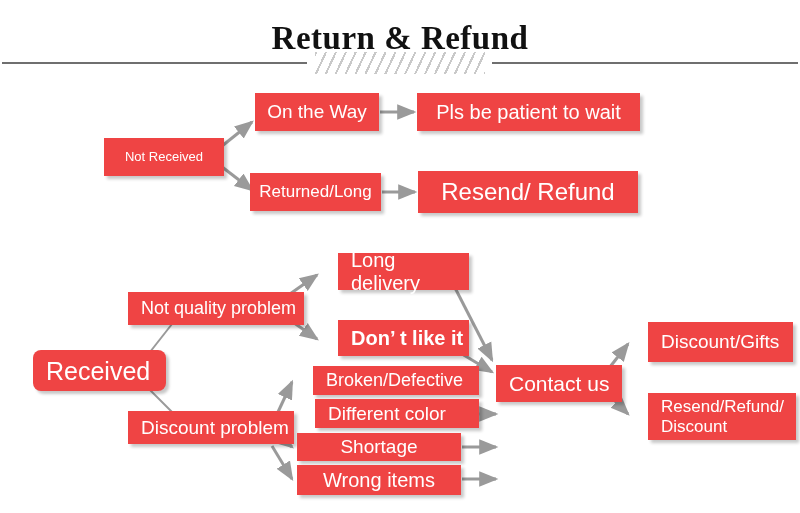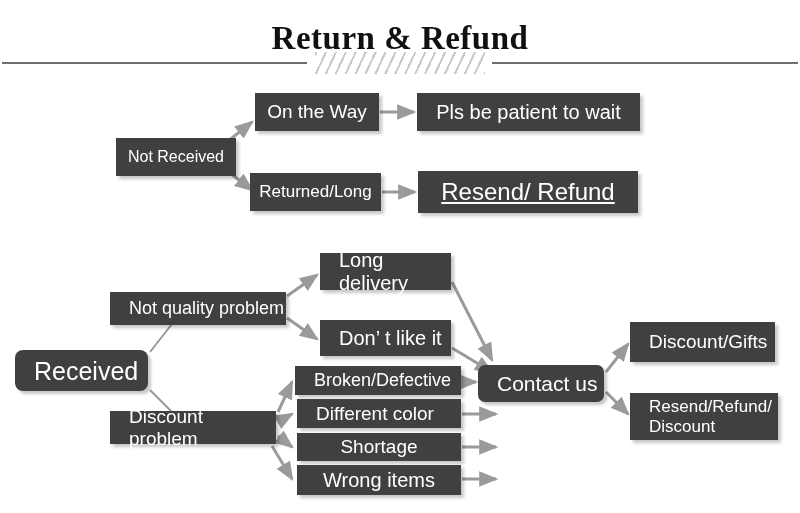--- a/index.html
+++ b/index.html
@@ -48,31 +48,31 @@
     background-image: repeating-linear-gradient(
       115deg,
       #c9c9c9 0px, #c9c9c9 2px,
       #ffffff 2px, #ffffff 9px
     );
   }
 
   
   .box {
     position: absolute;
-    background: #404040;
+    background: #ef4444;
     color: #ffffff;
     box-shadow: 3px 3px 3px rgba(0,0,0,0.22);
     display: flex;
     align-items: center;
     box-sizing: border-box;
     line-height: 1.12;
     white-space: pre-line;
   }
   .box.center { justify-content: center; }
-  .box.left   { justify-content: flex-start; padding-left: 19px; }
+  .box.left   { justify-content: flex-start; padding-left: 13px; margin-left: 18px; }
 
   
   #links {
     position: absolute;
     left: 0;
     top: 0;
     width: 800px;
     height: 513px;
     pointer-events: none;
   }
@@ -123,48 +123,48 @@
       <path d="M462,382 L476,382" marker-end="url(#ah)"></path>
       <path d="M462,414 L496,414" marker-end="url(#ah)"></path>
       <path d="M462,447 L496,447" marker-end="url(#ah)"></path>
       <path d="M462,479 L496,479" marker-end="url(#ah)"></path>
 
       <path d="M606,372 L628,344" marker-end="url(#ah)"></path>
       <path d="M606,392 L628,414" marker-end="url(#ah)"></path>
     </g>
   </svg>
 
-  <div class="box center" style="left:116px; top:138px; width:120px; height:38px; font-size:16px;">Not Received</div>
+  <div class="box center" style="left:104px; top:138px; width:120px; height:38px; font-size:13px;">Not Received</div>
 
   <div class="box center" style="left:255px; top:93px; width:124px; height:38px; font-size:19px;">On the Way</div>
 
   <div class="box center" style="left:417px; top:93px; width:223px; height:38px; font-size:20px;">Pls be patient to wait</div>
 
   <div class="box center" style="left:250px; top:173px; width:131px; height:38px; font-size:17px;">Returned/Long</div>
 
-  <div class="box center" style="left:418px; top:171px; width:220px; height:42px; font-size:24px;text-decoration:underline;">Resend/ Refund</div>
+  <div class="box center" style="left:418px; top:171px; width:220px; height:42px; font-size:24px;">Resend/ Refund</div>
 
   <div class="box left" style="left:15px; top:350px; width:133px; height:41px; font-size:25px;border-radius:8px;">Received</div>
 
   <div class="box left" style="left:110px; top:292px; width:176px; height:33px; font-size:18px;">Not quality problem</div>
 
   <div class="box left" style="left:110px; top:411px; width:166px; height:33px; font-size:19px;">Discount problem</div>
 
   <div class="box left" style="left:320px; top:253px; width:131px; height:37px; font-size:20px;">Long delivery</div>
 
-  <div class="box left" style="left:320px; top:320px; width:131px; height:36px; font-size:20px;">Don’  t like it</div>
+  <div class="box left" style="left:320px; top:320px; width:131px; height:36px; font-size:20px;font-weight:bold;">Don’  t like it</div>
 
   <div class="box left" style="left:295px; top:366px; width:166px; height:29px; font-size:18px;">Broken/Defective</div>
 
   <div class="box left" style="left:297px; top:399px; width:164px; height:29px; font-size:19px;">Different color</div>
 
   <div class="box center" style="left:297px; top:433px; width:164px; height:28px; font-size:19px;">Shortage</div>
 
   <div class="box center" style="left:297px; top:465px; width:164px; height:30px; font-size:20px;">Wrong items</div>
 
-  <div class="box left" style="left:478px; top:365px; width:126px; height:37px; font-size:21px;border-radius:7px;">Contact us</div>
+  <div class="box left" style="left:478px; top:365px; width:126px; height:37px; font-size:21px;">Contact us</div>
 
   <div class="box left" style="left:630px; top:322px; width:145px; height:40px; font-size:19px;">Discount/Gifts</div>
 
   <div class="box left" style="left:630px; top:393px; width:148px; height:47px; font-size:17px;">Resend/Refund/
 Discount</div>
 
 </div>
 
 </body></html>

